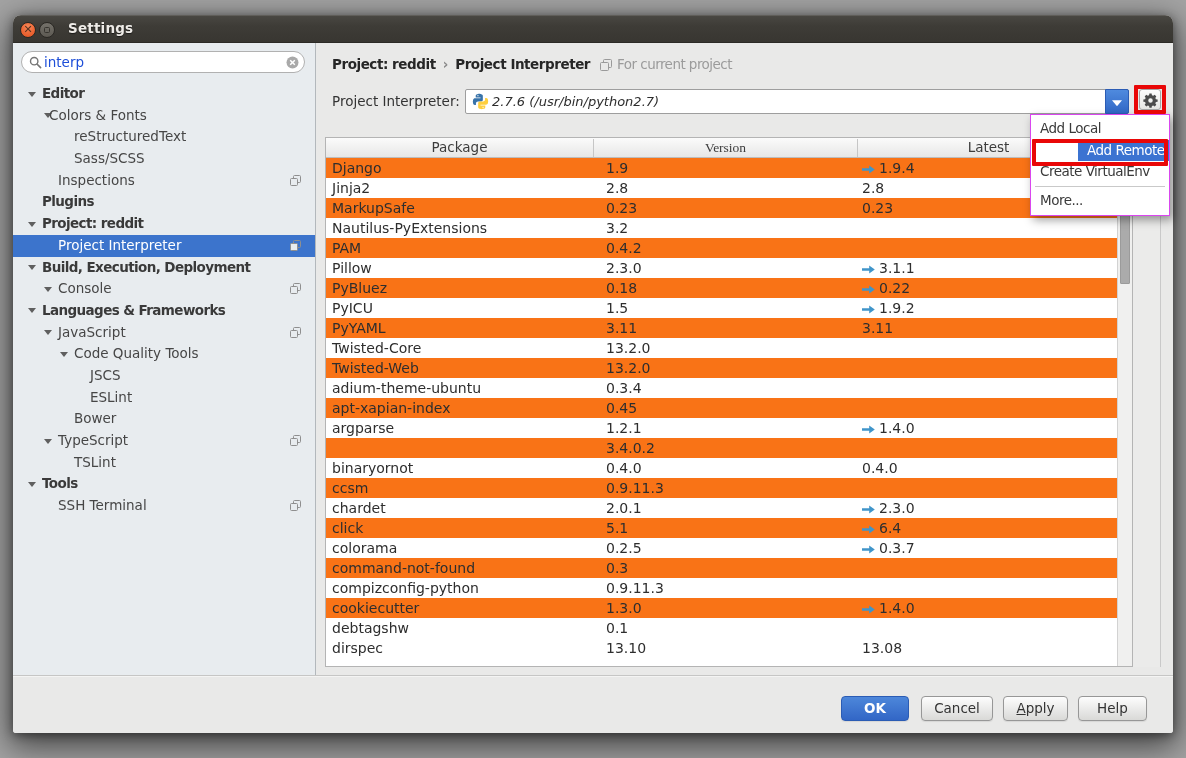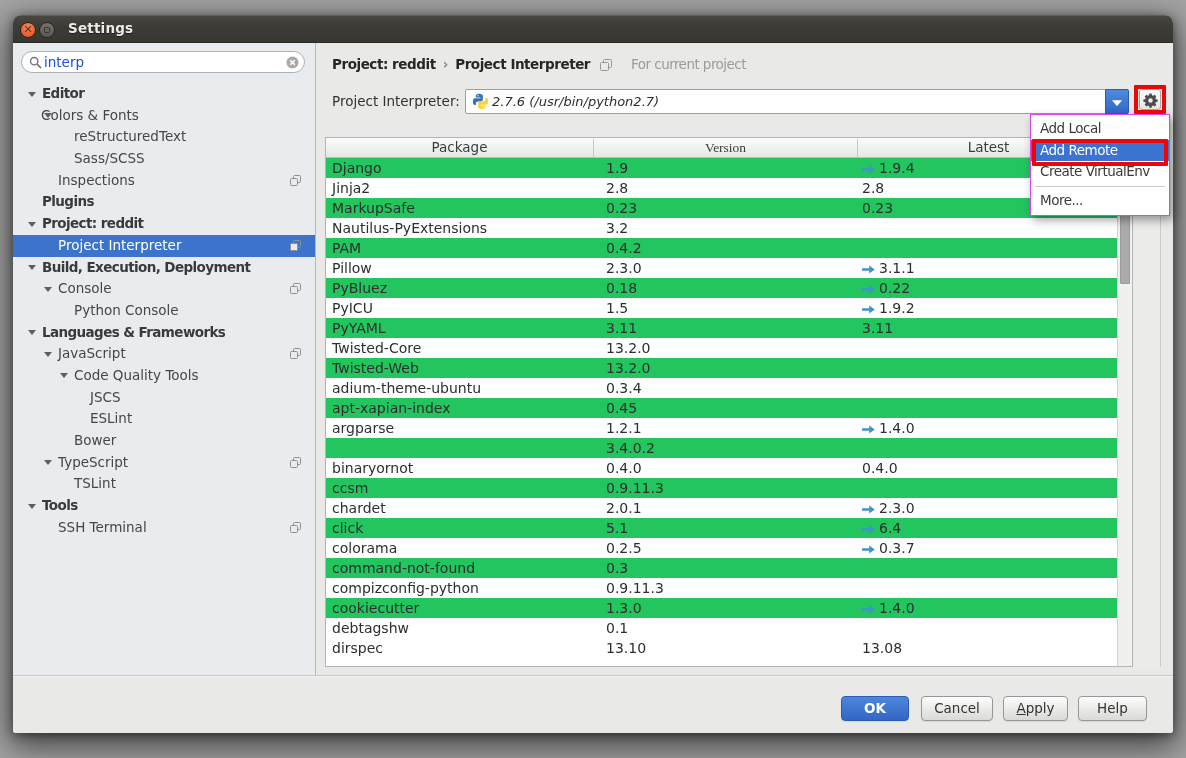--- a/index.html
+++ b/index.html
@@ -70,21 +70,21 @@
     border-left:4px solid transparent; border-right:4px solid transparent;
     border-top:5.5px solid #5f5f5f;
   }
   .tlabel { position:absolute; top:0; }
   .peritem { position:absolute; right:14px; top:5px; }
   
   .content { position:absolute; left:303px; top:28px; width:857px; height:632px; background:#e9e9e8; }
   .breadcrumb { position:absolute; left:16px; top:13px; height:16px; font-size:13.5px; color:#3a3a3a; white-space:nowrap; }
   .breadcrumb .b { font-weight:bold; color:#262626; letter-spacing:-0.45px; }
   .breadcrumb .sep { color:#8a8a8a; margin:0 7px; font-weight:bold; }
-  .breadcrumb .note { color:#9b9b9b; margin-left:19px; letter-spacing:-0.55px; }
+  .breadcrumb .note { color:#9b9b9b; margin-left:5px; letter-spacing:-0.55px; }
   .breadcrumb svg { vertical-align:-2px; margin-left:10px; }
   .interp-label { position:absolute; left:16px; top:50px; font-size:13.5px; color:#333; }
   .combo {
     position:absolute; left:149px; top:46px; width:664px; height:25px;
     background:#fff; border:1px solid #9e9e9e; border-radius:2px;
   }
   .combo .pyicon { position:absolute; left:6px; top:3px; }
   .combo .ctext { position:absolute; left:26px; top:0; line-height:23px; font-size:13px; color:#2d2d2d; white-space:nowrap;font-style:italic; }
   .combo .dd {
     position:absolute; right:-1px; top:-1px; width:24px; height:25px;
@@ -110,21 +110,21 @@
   .thead {
     position:absolute; left:0; top:0; width:100%; height:20px; line-height:19px;
     background:linear-gradient(#fbfbfb, #e7e7e6);
     border-bottom:1px solid #bdbdbd;
     font-size:13.5px; color:#3c3c3c;
   }
   .thead .h { position:absolute; top:0; line-height:19px; text-align:center; }
   .hsep { position:absolute; top:1px; width:1px; height:18px; background:#c6c6c6; }
   .tbody { position:absolute; left:0; top:20px; width:793px; }
   .prow { position:relative; height:20px; line-height:20px; font-size:14px; color:#2e2e2e; white-space:nowrap; }
-  .prow.stripe { background:#22c55e;padding-left:39px; }
+  .prow.stripe { background:#f97316;padding-left:39px; }
   .prow .c1 { position:absolute; left:6px; }
   .prow .c2 { position:absolute; left:280px; }
   .prow .c3 { position:absolute; left:536px; }
   .prow .c3 svg { vertical-align:-1.5px; margin-right:4px; }
   .vscroll {
     position:absolute; right:0; top:20px; width:15px; height:510px;
     background:#f0f0ef; border-left:1px solid #d2d2d2;
   }
   .vthumb {
     position:absolute; left:2px; top:0; width:10px; height:126px;
@@ -150,21 +150,21 @@
     border:1px solid #2b5cb4; color:#fff; font-weight:bold;
   }
   
   .popup {
     position:absolute; left:1017px; top:99px; width:140px; height:102px;
     background:#fff; border:1px solid #d946ef;
     box-shadow:3px 4px 9px rgba(0,0,0,.38);
     z-index:30;
   }
   .pitem { position:relative; height:21.5px; line-height:21.5px; font-size:13.5px; color:#3a3a3a; padding-left:9px; white-space:nowrap; letter-spacing:-0.5px; }
-  .pitem.sel { background:#3b73d1; color:#fff; }
+  .pitem.sel { background:#3b73d1; color:#fff;margin-left:47px; }
   .psep { height:1px; background:#c9c9c9; margin:3px 4px; }
   .popup .pad { height:3px; }
   
   .red-rect { position:absolute; border:4px solid #e90707; z-index:40; border-radius:1px; }
   .rect-gear { left:1121px; top:70px; width:32px; height:29px; }
   .rect-remote { left:1019px; top:123.5px; width:136px; height:27px; }
 </style>
 </head>
 <body>
 
@@ -194,21 +194,21 @@
             <line x1="8.8" y1="4.2" x2="4.2" y2="8.8" stroke="#fff" stroke-width="1.5"></line>
           </svg>
       </div>
       <div class="tree" id="tree">
           <div class="trow bold">
             <span class="tri" style="left:15px"></span>
             <span class="tlabel" style="left:29px">Editor</span>
           </div>
           <div class="trow">
             <span class="tri" style="left:31px"></span>
-            <span class="tlabel" style="left:28px">Colors &amp; Fonts</span>
+            <span class="tlabel" style="left:36px">Colors &amp; Fonts</span>
           </div>
           <div class="trow">
             <span class="tlabel" style="left:61px">reStructuredText</span>
           </div>
           <div class="trow">
             <span class="tlabel" style="left:61px">Sass/SCSS</span>
           </div>
           <div class="trow">
             <span class="tlabel" style="left:45px">Inspections</span>
             <svg class="peritem" width="11" height="11" viewBox="0 0 11 11">
@@ -234,23 +234,20 @@
             <span class="tri" style="left:15px"></span>
             <span class="tlabel" style="left:29px">Build, Execution, Deployment</span>
           </div>
           <div class="trow">
             <span class="tri" style="left:31px"></span>
             <span class="tlabel" style="left:45px">Console</span>
             <svg class="peritem" width="11" height="11" viewBox="0 0 11 11">
               <rect x="3.5" y="0.5" width="7" height="7" rx="1" fill="none" stroke="#8f8f8f"></rect>
               <rect x="0.5" y="3.5" width="7" height="7" rx="1" fill="#e8ecef" stroke="#8f8f8f"></rect>
             </svg>
-          </div>
-          <div class="trow">
-            <span class="tlabel" style="left:61px">Python Console</span>
           </div>
           <div class="trow bold">
             <span class="tri" style="left:15px"></span>
             <span class="tlabel" style="left:29px">Languages &amp; Frameworks</span>
           </div>
           <div class="trow">
             <span class="tri" style="left:31px"></span>
             <span class="tlabel" style="left:45px">JavaScript</span>
             <svg class="peritem" width="11" height="11" viewBox="0 0 11 11">
               <rect x="3.5" y="0.5" width="7" height="7" rx="1" fill="none" stroke="#8f8f8f"></rect>

